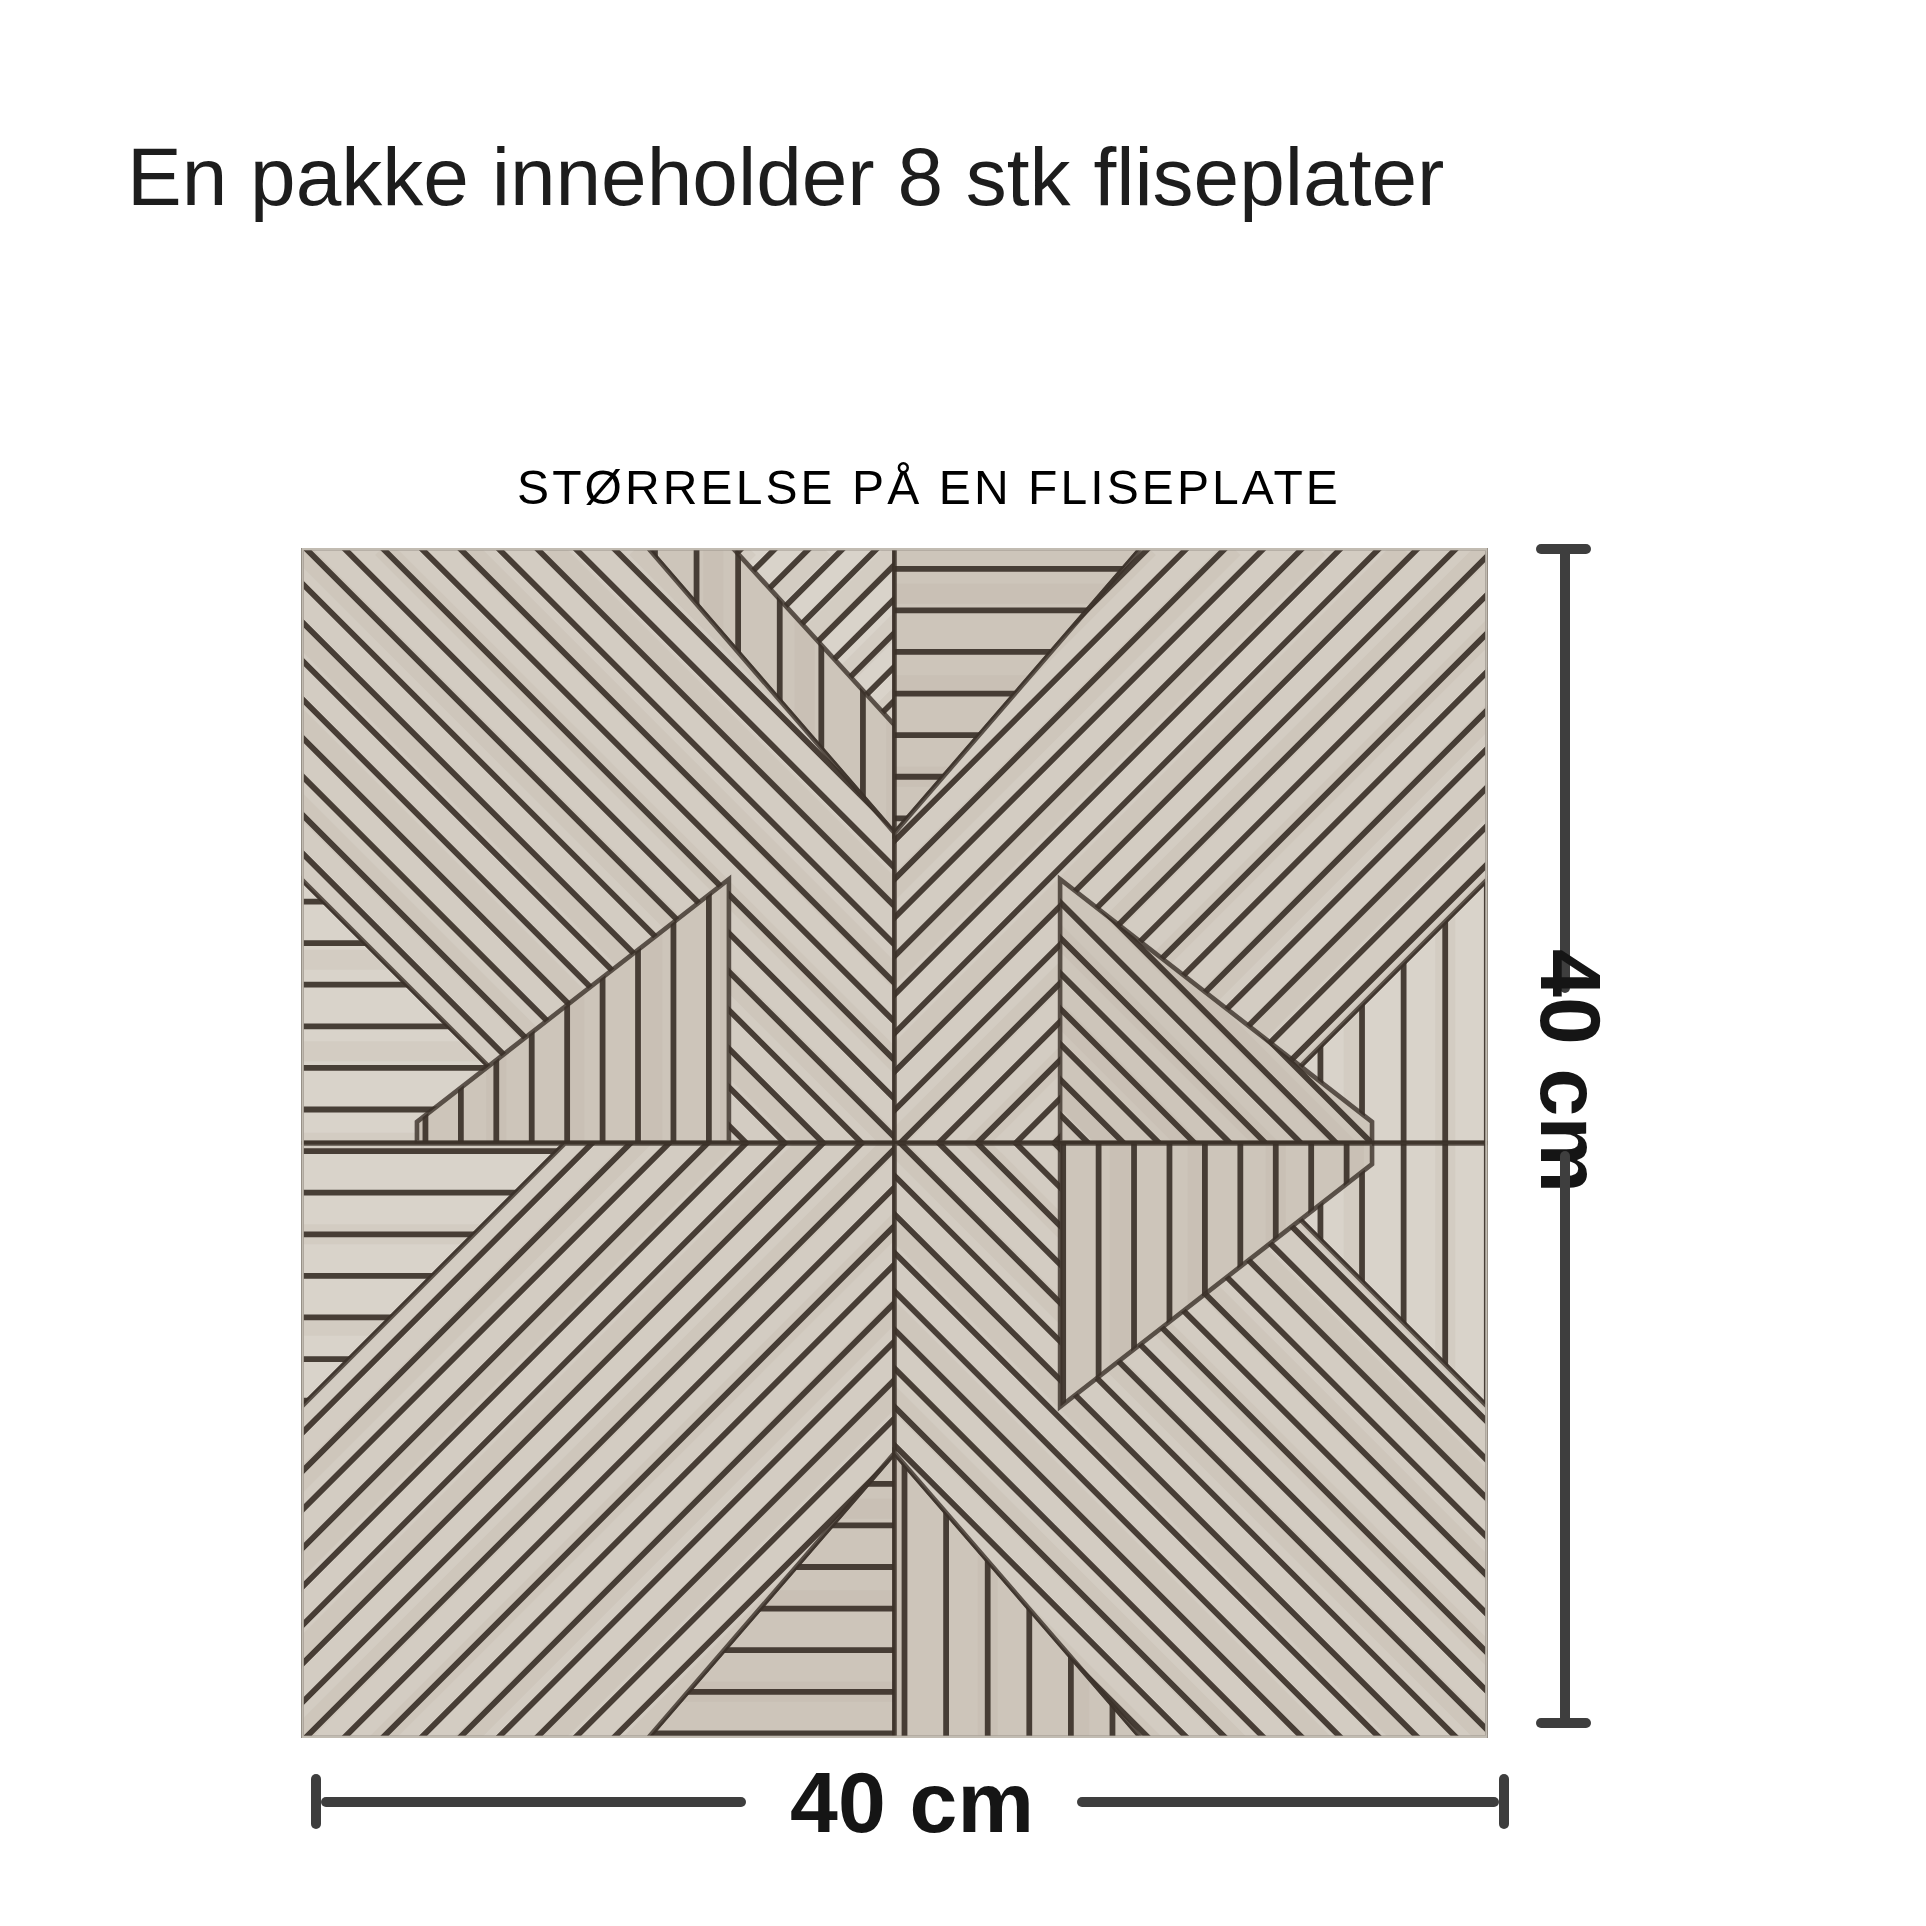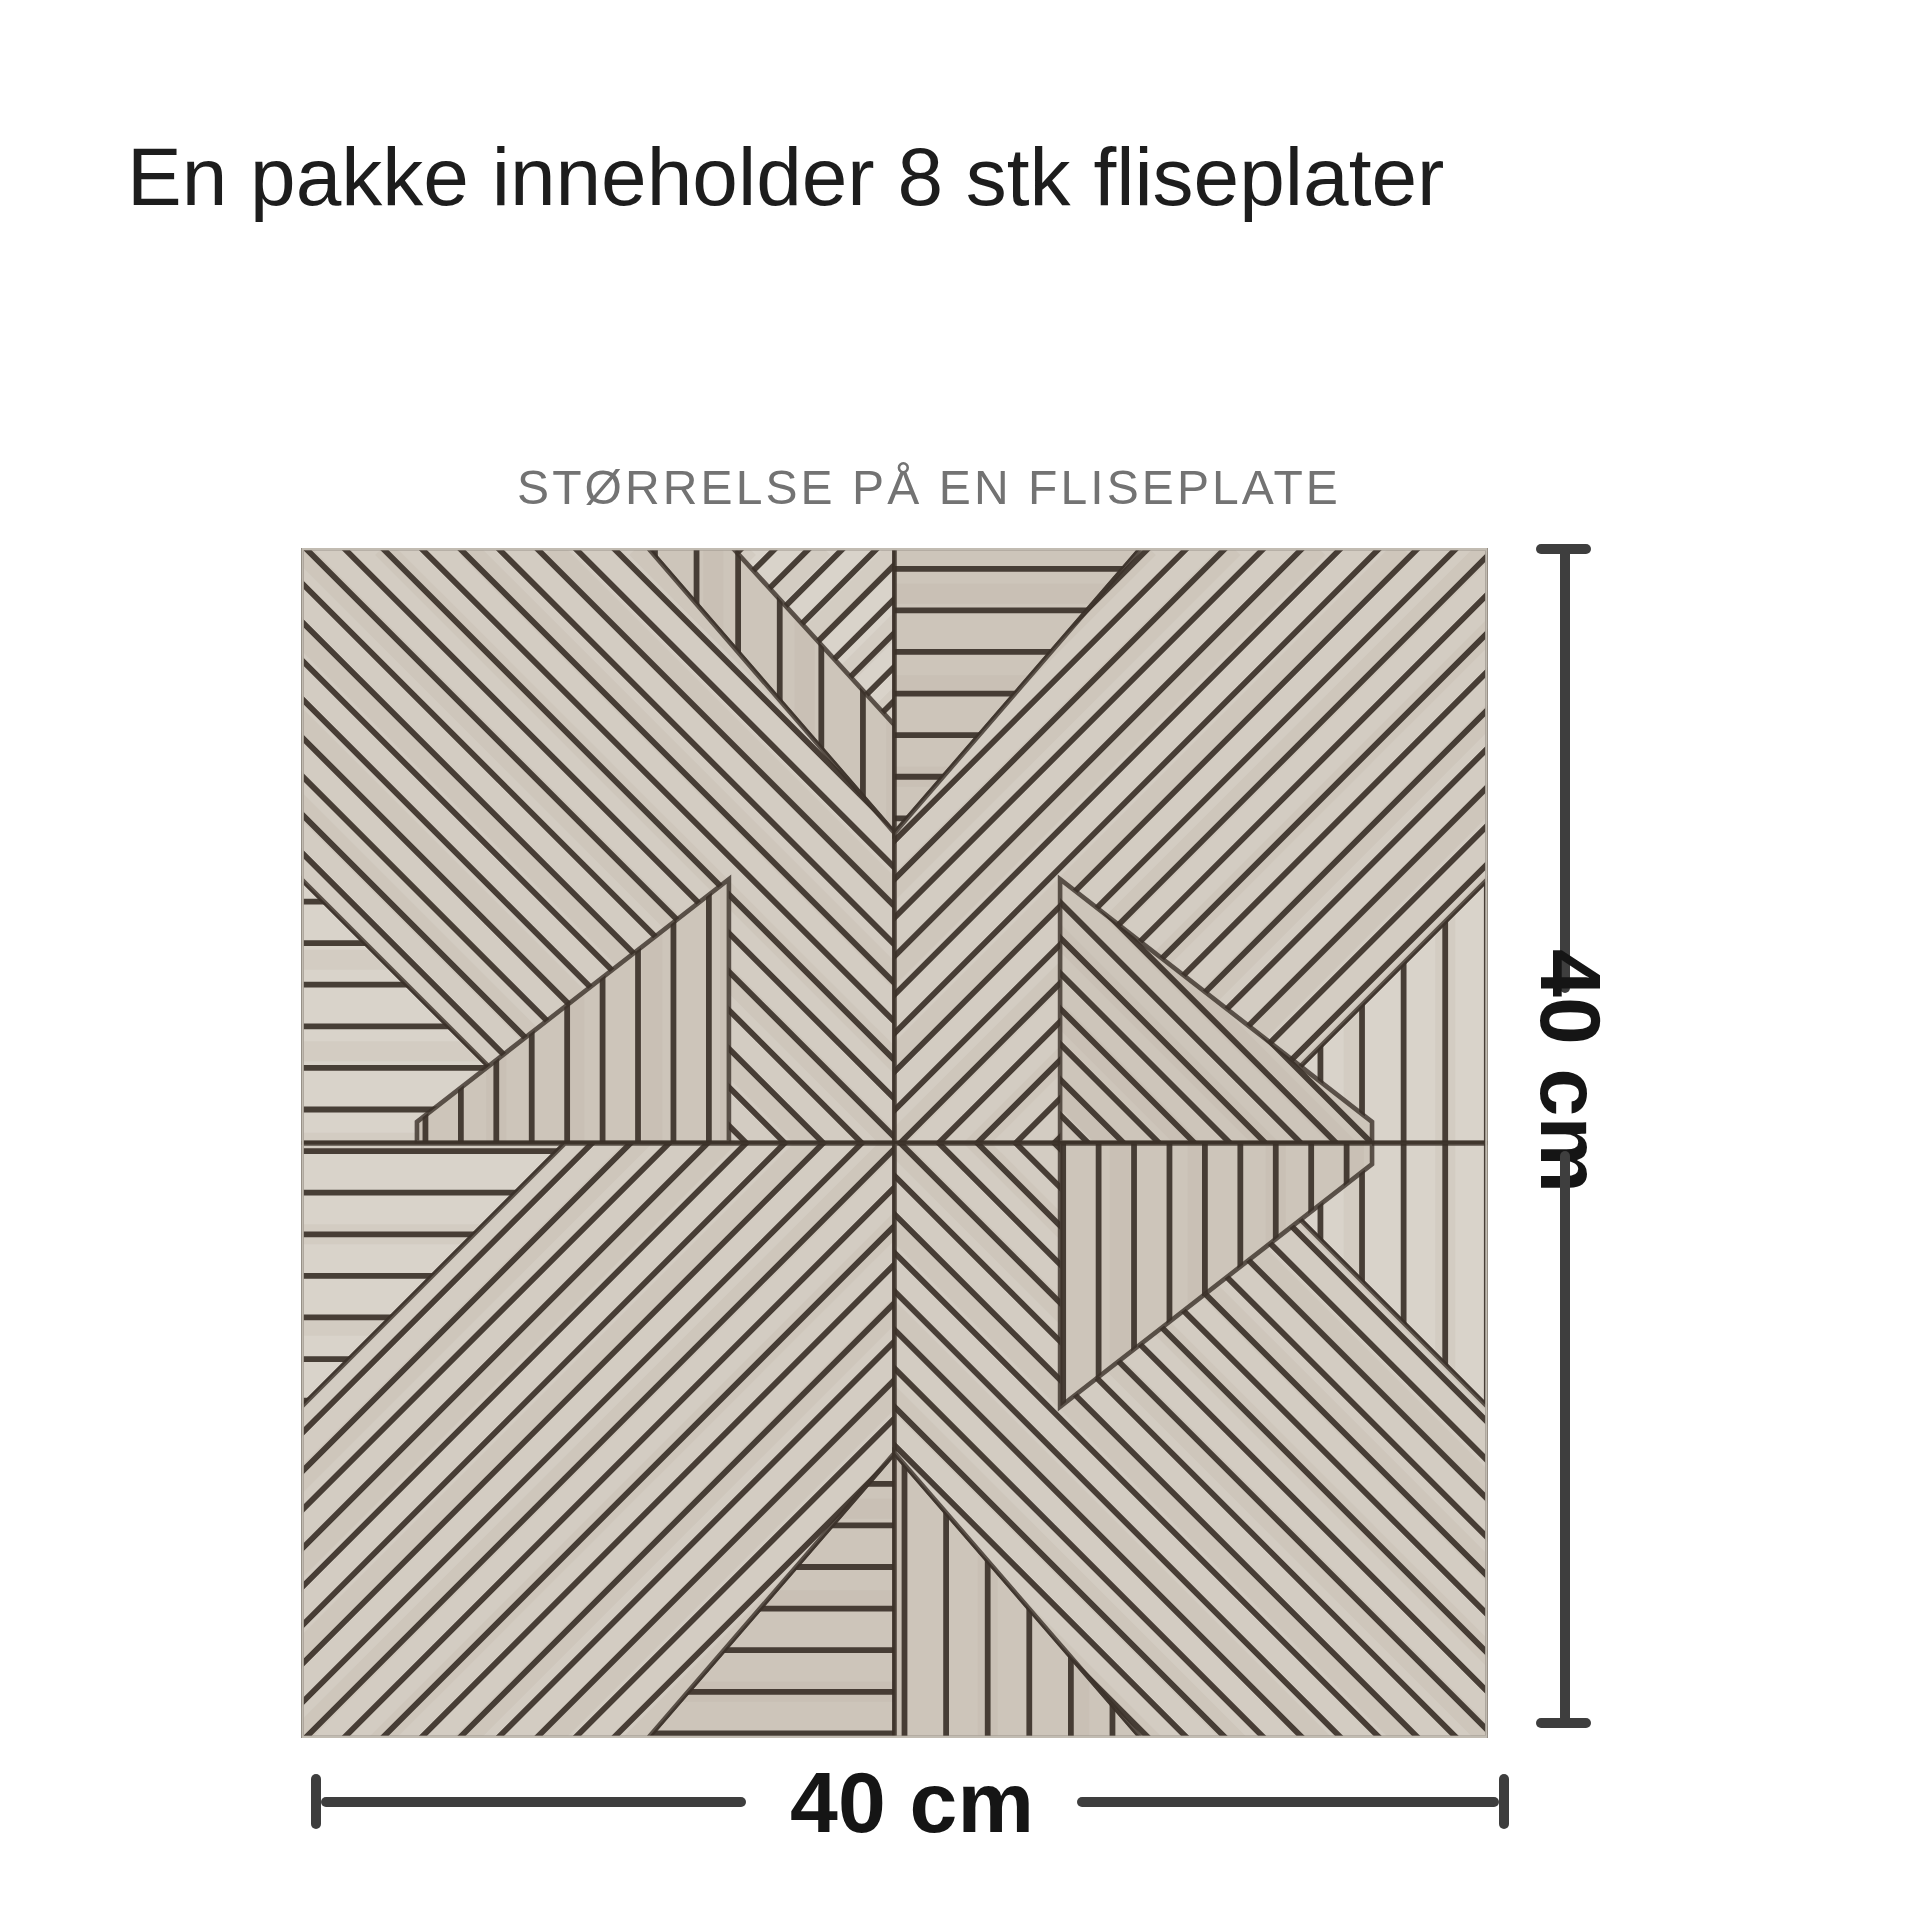--- a/index.html
+++ b/index.html
@@ -5,21 +5,21 @@
   html,body{margin:0;padding:0;background:#ffffff;}
   .page{
     position:relative;width:1926px;height:1926px;background:#ffffff;overflow:hidden;
     font-family:"Liberation Sans","DejaVu Sans",sans-serif;
     margin-top:32px;
   }
   .heading{position:absolute;left:127px;top:79px;font-size:82px;line-height:131px;color:#1d1d1d;white-space:nowrap;}
   .heading .bold{font-weight:700;}
   .caption{
     position:absolute;left:301px;top:428px;width:1256px;text-align:center;
-    font-size:48px;letter-spacing:3.1px;color:#737373;white-space:nowrap;
+    font-size:48px;letter-spacing:3.1px;color:#000000;white-space:nowrap;
   }
   #tile-svg{position:absolute;left:301px;top:516px;width:1187px;height:1190px;display:block;}
   .dim-bar{position:absolute;background:#3e3e3e;border-radius:5.4px;}
   .dim-label{
     position:absolute;font-size:86px;font-weight:700;color:#151515;white-space:nowrap;
   }
   .dim-label.vertical{left:1570px;top:1039px;transform:translate(-50%,-50%) rotate(90deg);}
   .dim-label.horizontal{left:912px;top:1770px;transform:translate(-50%,-50%);}
 </style>
 </head>

